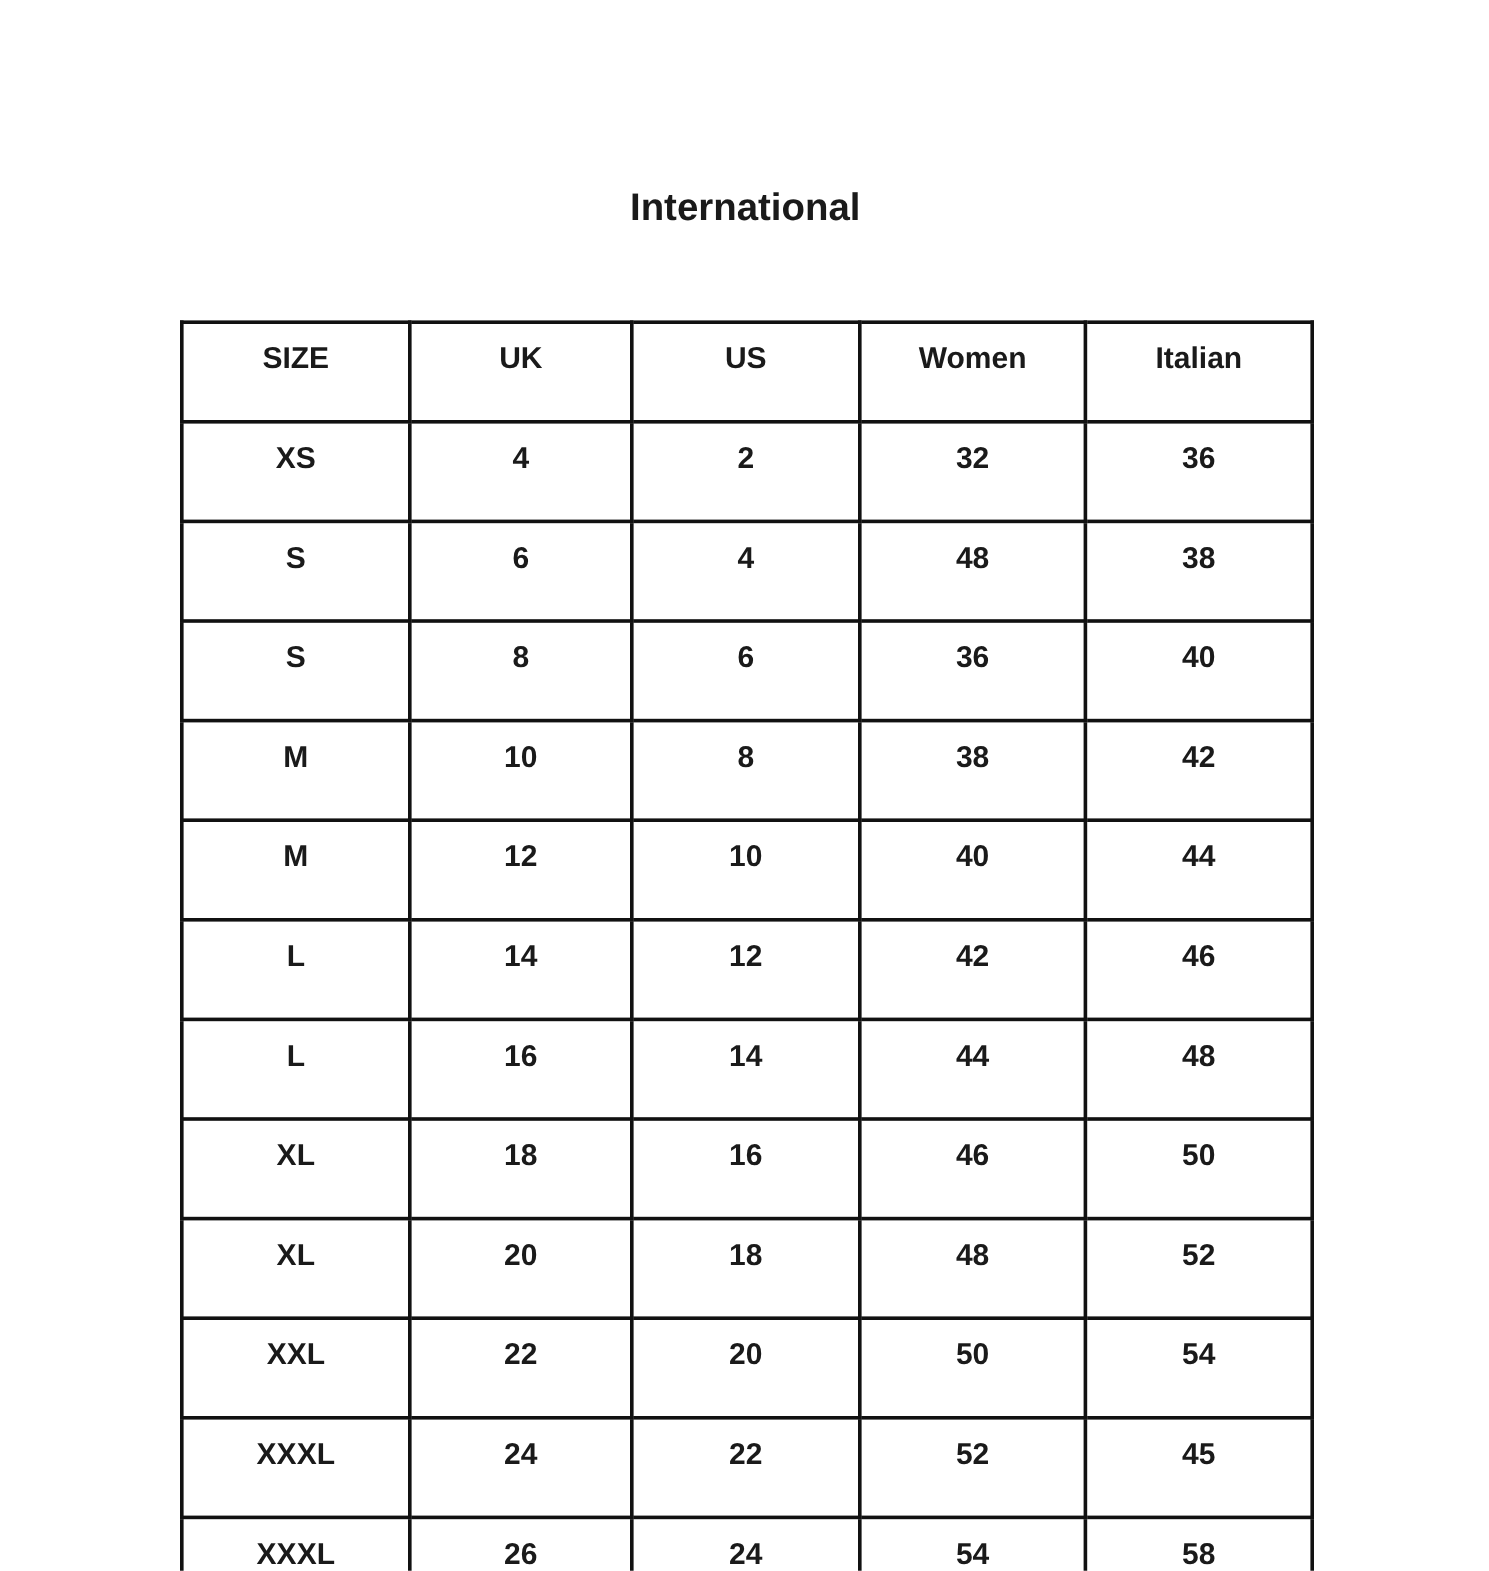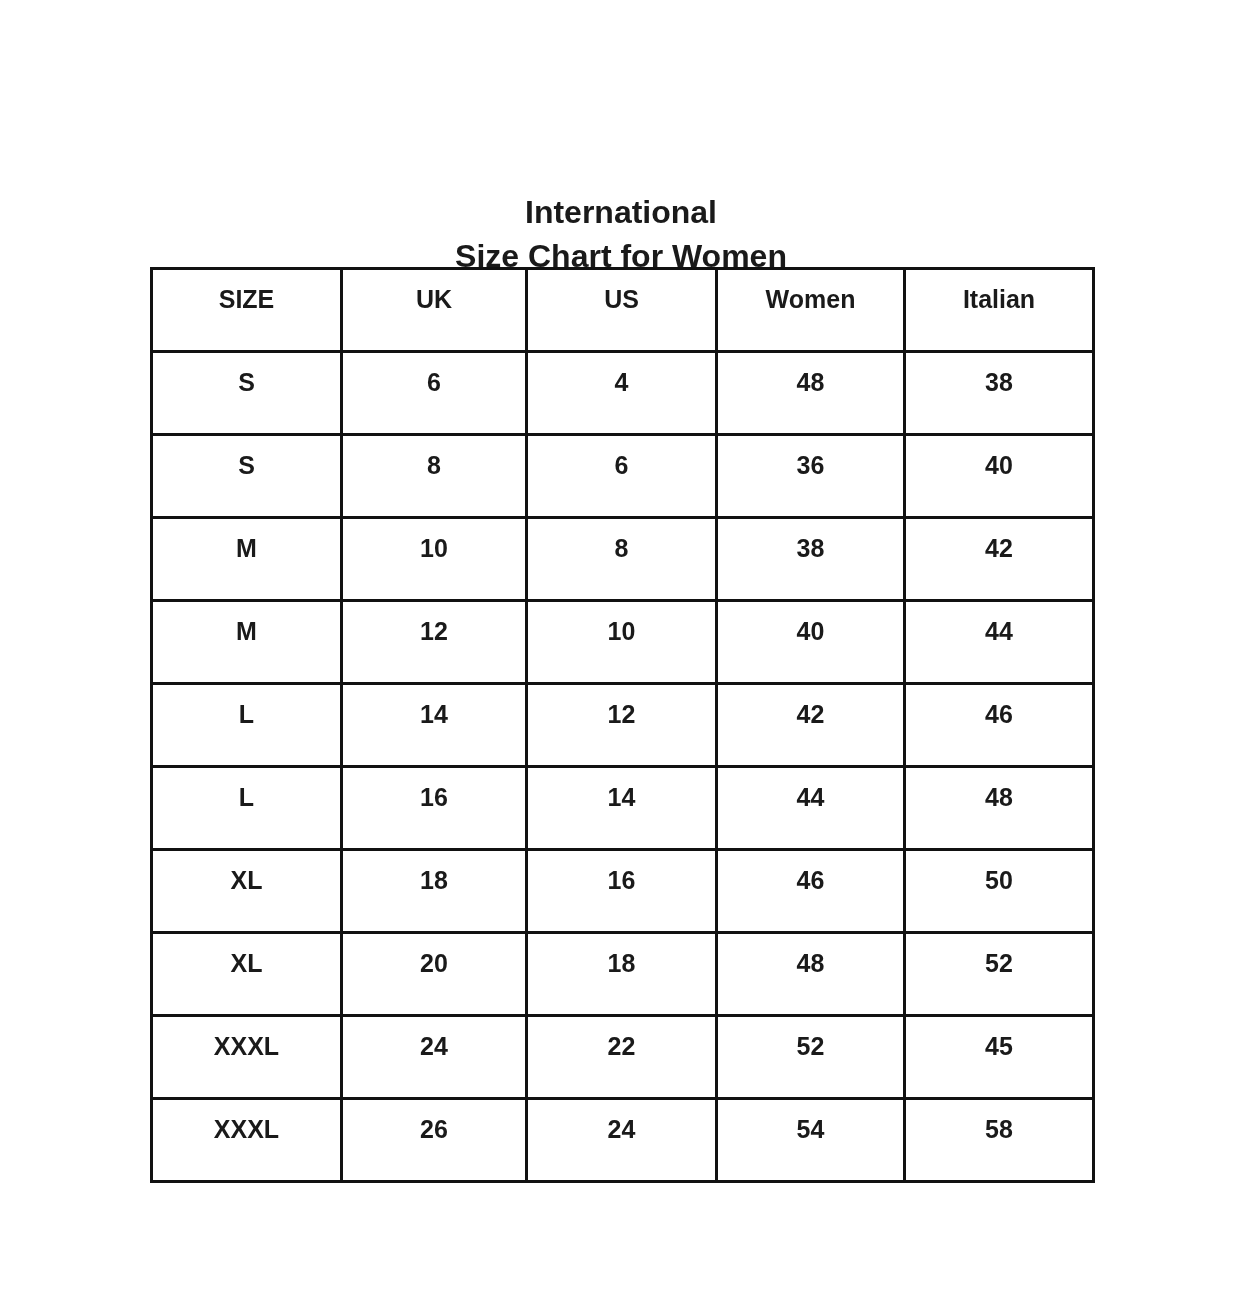--- a/index.html
+++ b/index.html
@@ -17,21 +17,20 @@
   .title-block {
     position: absolute;
     top: 150px;
     left: 150px;
     width: 942px;
     text-align: center;
     font-weight: bold;
     font-size: 32px;
     line-height: 44px;
     color: #1a1a1a;
-    margin-top: 40px;
   }
   .size-table {
     position: absolute;
     top: 267px;
     left: 150px;
     width: 942px;
     border-collapse: collapse;
     table-layout: fixed;
   }
   .size-table col.c0 { width: 190px; }
@@ -49,41 +48,47 @@
     font-size: 25px;
     color: #1a1a1a;
     background: #ffffff;
   }
 </style>
 </head>
 <body>
 
 <div class="title-block">
   <div>International</div>
-  <div>Size Chart for Women</div>
 </div>
 
 <table class="size-table">
   <colgroup>
     <col class="c0">
       <col class="c1">
       <col class="c2">
       <col class="c3">
       <col class="c4">
   </colgroup>
   <thead>
       <tr>
         <th>SIZE</th>
         <th>UK</th>
         <th>US</th>
         <th>Women</th>
         <th>Italian</th>
       </tr>
     </thead>
   <tbody>
+      <tr>
+        <td>XS</td>
+        <td>4</td>
+        <td>2</td>
+        <td>32</td>
+        <td>36</td>
+      </tr>
       <tr>
         <td>S</td>
         <td>6</td>
         <td>4</td>
         <td>48</td>
         <td>38</td>
       </tr>
       <tr>
         <td>S</td>
         <td>8</td>
@@ -127,20 +132,27 @@
         <td>50</td>
       </tr>
       <tr>
         <td>XL</td>
         <td>20</td>
         <td>18</td>
         <td>48</td>
         <td>52</td>
       </tr>
       <tr>
+        <td>XXL</td>
+        <td>22</td>
+        <td>20</td>
+        <td>50</td>
+        <td>54</td>
+      </tr>
+      <tr>
         <td>XXXL</td>
         <td>24</td>
         <td>22</td>
         <td>52</td>
         <td>45</td>
       </tr>
       <tr>
         <td>XXXL</td>
         <td>26</td>
         <td>24</td>

